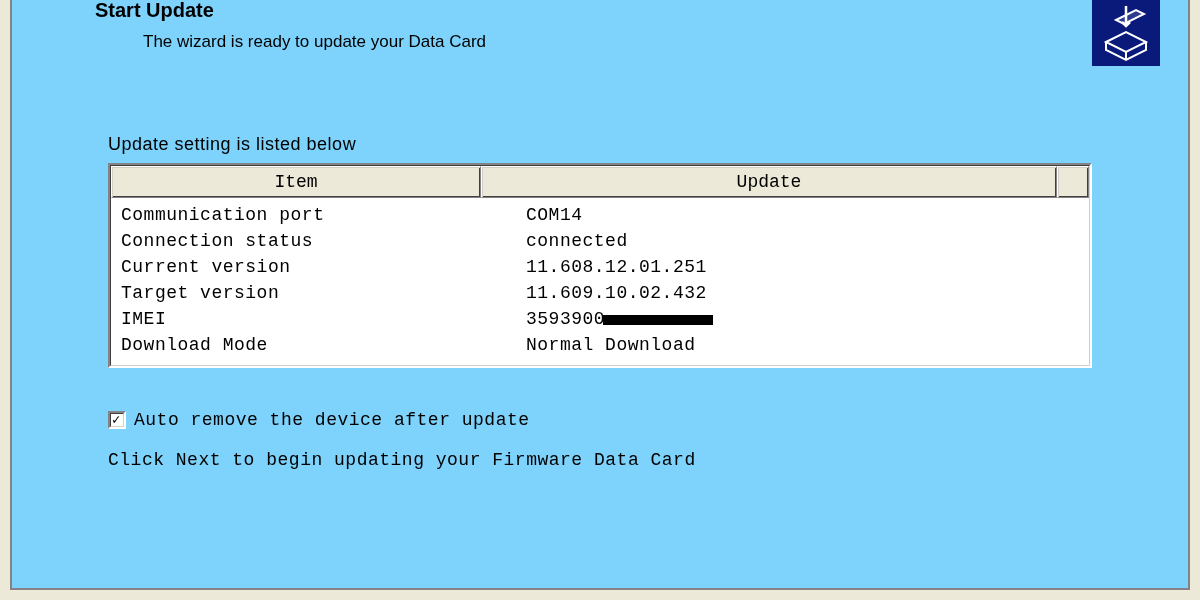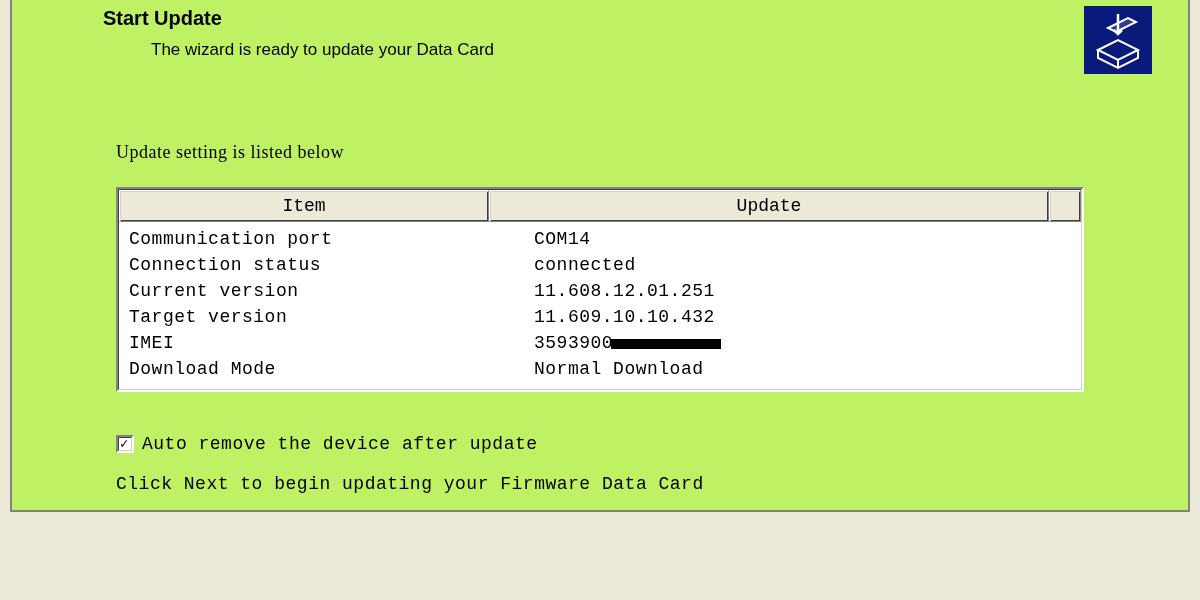--- a/index.html
+++ b/index.html
@@ -5,27 +5,27 @@
     * { box-sizing: border-box; margin: 0; padding: 0; }
     body {
       font-family: Tahoma, Verdana, Arial, sans-serif;
       font-size: 15px;
       background: #ece9d8;
       width: 1200px;
       height: 600px;
       overflow: hidden;
     }
     .wizard-window {
-      background: #bef264;
+      background: #7dd3fc;
       border: 2px solid #848284;
       border-top: none;
       width: 1180px;
-      height: 512px;
+      height: 590px;
       margin: 0 10px;
-      padding: 8px;
+      padding: 0;
       position: relative;
     }
     .header-section {
       padding: 0 28px 0 28px;
       position: relative;
     }
     .title {
       font-size: 20px;
       font-weight: bold;
       color: #000000;
@@ -47,25 +47,25 @@
       width: 68px;
       height: 68px;
       background: #0a1a7a;
     }
     .wizard-icon svg { display: block; }
     .content-section {
       padding: 0 96px;
       margin-top: 82px;
     }
     .settings-label {
-      font-family: Liberation Serif, serif;
-      font-size: 18px;
-      color: #000000;
-      letter-spacing: 0.5px;
-      margin-bottom: 24px;
+      font-family: Liberation Sans, sans-serif;
+      font-size: 18px;
+      color: #000000;
+      letter-spacing: 0.5px;
+      margin-bottom: 8px;
     }
     .settings-table {
       border: 2px solid #848284;
       border-right-color: #ffffff;
       border-bottom-color: #ffffff;
       background: #ffffff;
       width: 100%;
     }
     .settings-table-inner {
       border: 1px solid #404040;
@@ -197,21 +197,21 @@
             <div class="table-row">
               <div class="td td-item">Connection status</div>
               <div class="td td-context">connected</div>
             </div>
             <div class="table-row">
               <div class="td td-item">Current version</div>
               <div class="td td-context">11.608.12.01.251</div>
             </div>
             <div class="table-row">
               <div class="td td-item">Target version</div>
-              <div class="td td-context">11.609.10.10.432</div>
+              <div class="td td-context">11.609.10.02.432</div>
             </div>
             <div class="table-row">
               <div class="td td-item">IMEI</div>
               <div class="td td-context">3593900<span class="imei-redact"></span></div>
             </div>
             <div class="table-row">
               <div class="td td-item">Download Mode</div>
               <div class="td td-context">Normal Download</div>
             </div>
           </div>

